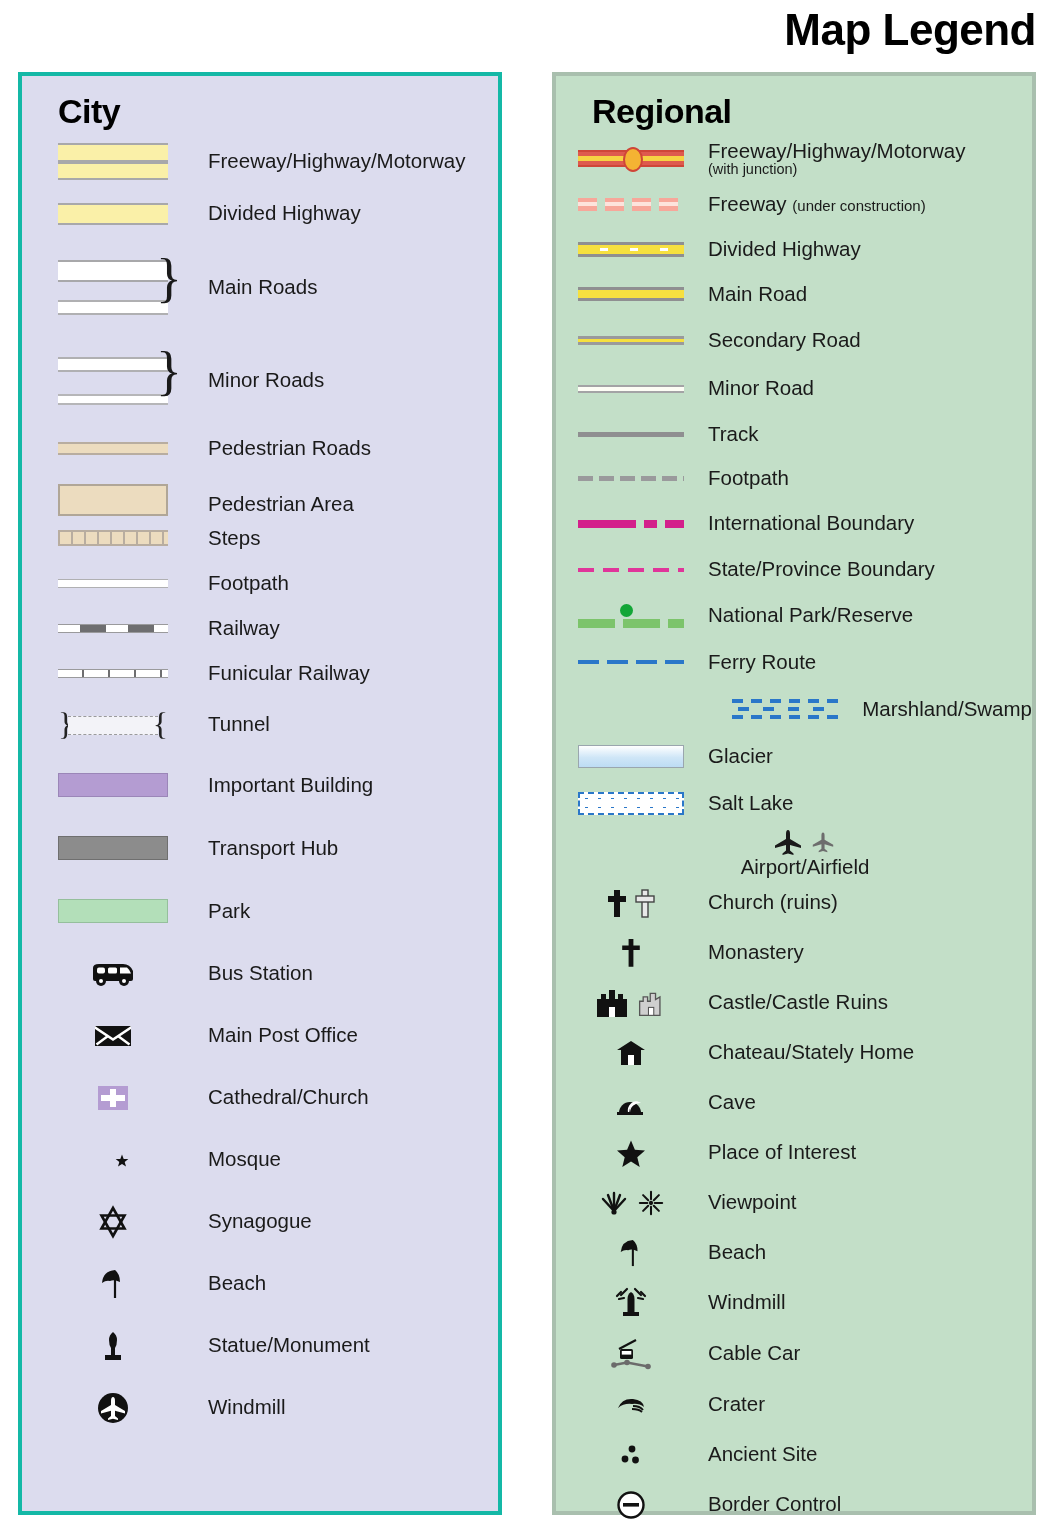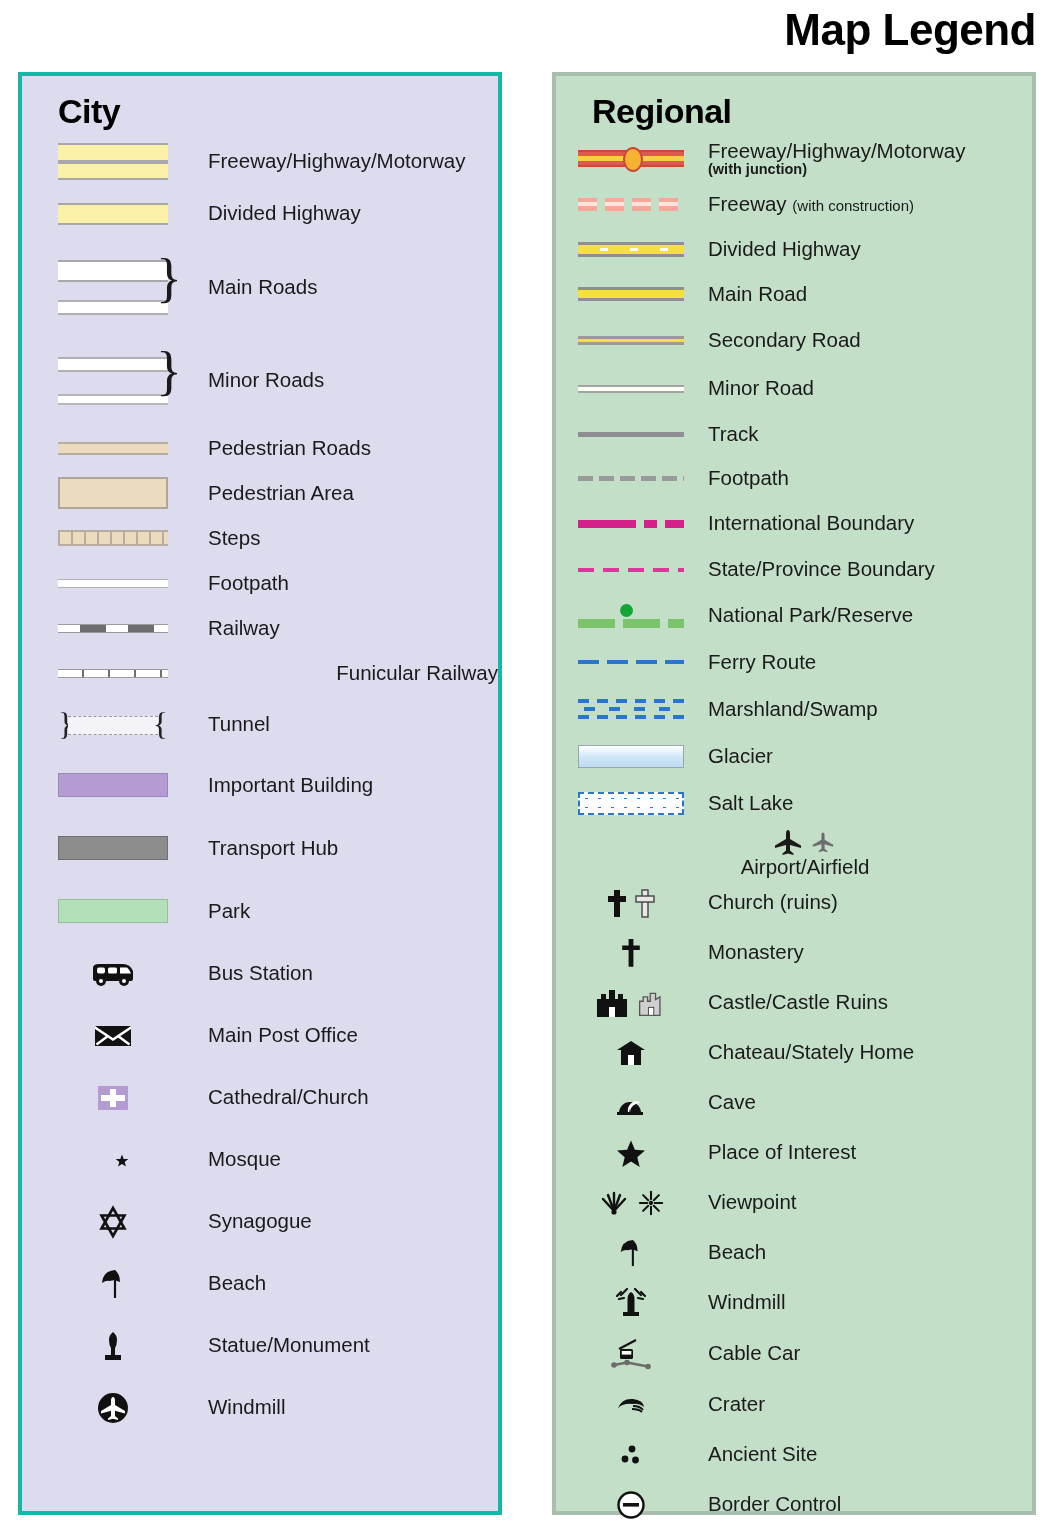--- a/index.html
+++ b/index.html
@@ -28,21 +28,21 @@
   .row{display:flex;align-items:center;}
   .sym{
     flex:0 0 auto;display:flex;align-items:center;justify-content:center;
     position:relative;
   }
   .lbl{
     font-size:20.5px;color:#1a1a1a;line-height:1.12;
     white-space:nowrap;
   }
   .lbl .sub{font-size:15px;}
-  .lbl .sub2{display:block;font-size:14.5px;font-weight:bold;margin-top:-2px;}
+  .lbl .sub2{display:block;font-size:14.5px;font-weight:normal;margin-top:-2px;}
 
   
   .c-sym{width:130px;margin-left:26px;}
   .c-lbl{margin-left:30px;}
 
   .bar{width:110px;box-sizing:border-box;}
   .freeway-city{height:37px;display:flex;flex-direction:column;justify-content:space-between;}
   .freeway-city > div{height:15px;background:#faf0a8;border-top:2px solid #a8a8aa;border-bottom:2px solid #a8a8aa;}
   .divided-city{height:22px;background:#faf0a8;border-top:2px solid #a8a8aa;border-bottom:2px solid #a8a8aa;}
   .road-white-big{height:22px;background:#ffffff;border-top:2px solid #a8a8aa;border-bottom:2px solid #a8a8aa;}
@@ -172,21 +172,21 @@
       <div class="lbl c-lbl">Minor Roads</div>
     </div>
 
     <div class="row" style="height:45px;">
       <div class="sym c-sym">
         <div class="bar ped-road"></div>
       </div>
       <div class="lbl c-lbl">Pedestrian Roads</div>
     </div>
 
-    <div class="row" style="height:45px;">
+    <div class="row" style="height:45px;align-items:flex-end;">
       <div class="sym c-sym">
         <div class="bar ped-area"></div>
       </div>
       <div class="lbl c-lbl">Pedestrian Area</div>
     </div>
 
     <div class="row" style="height:45px;">
       <div class="sym c-sym">
         <div class="bar steps"></div>
       </div>
@@ -200,21 +200,21 @@
       <div class="lbl c-lbl">Footpath</div>
     </div>
 
     <div class="row" style="height:45px;">
       <div class="sym c-sym">
         <div class="bar railway"></div>
       </div>
       <div class="lbl c-lbl">Railway</div>
     </div>
 
-    <div class="row" style="height:45px;justify-content:space-between;">
+    <div class="row" style="height:45px;">
       <div class="sym c-sym">
         <div class="bar funicular"></div>
       </div>
       <div class="lbl c-lbl">Funicular Railway</div>
     </div>
 
     <div class="row" style="height:58px;">
       <div class="sym c-sym">
         <div class="tunnel">
           <div class="br brl">}</div>
@@ -358,21 +358,21 @@
     </div>
 
     <div class="row" style="height:45px;">
       <div class="sym r-sym">
         <div class="rbar r-freeway-uc">
             <div class="inner"></div>
           </div>
       </div>
       <div class="lbl r-lbl">
         <span>Freeway</span>
-        <span class="sub">(with construction)</span>
+        <span class="sub">(under construction)</span>
       </div>
     </div>
 
     <div class="row" style="height:45px;">
       <div class="sym r-sym">
         <div class="rbar r-divided">
             <div class="y1"></div>
             <div class="mid"></div>
             <div class="y2"></div>
           </div>
@@ -443,21 +443,21 @@
       <div class="lbl r-lbl">National Park/Reserve</div>
     </div>
 
     <div class="row" style="height:47px;">
       <div class="sym r-sym">
         <div class="rbar r-ferry"></div>
       </div>
       <div class="lbl r-lbl">Ferry Route</div>
     </div>
 
-    <div class="row" style="height:47px;">
+    <div class="row" style="height:47px;justify-content:flex-end;">
       <div class="sym r-sym">
         <div class="rbar r-marsh"></div>
       </div>
       <div class="lbl r-lbl">Marshland/Swamp</div>
     </div>
 
     <div class="row" style="height:47px;">
       <div class="sym r-sym">
         <div class="rbar r-glacier"></div>
       </div>

